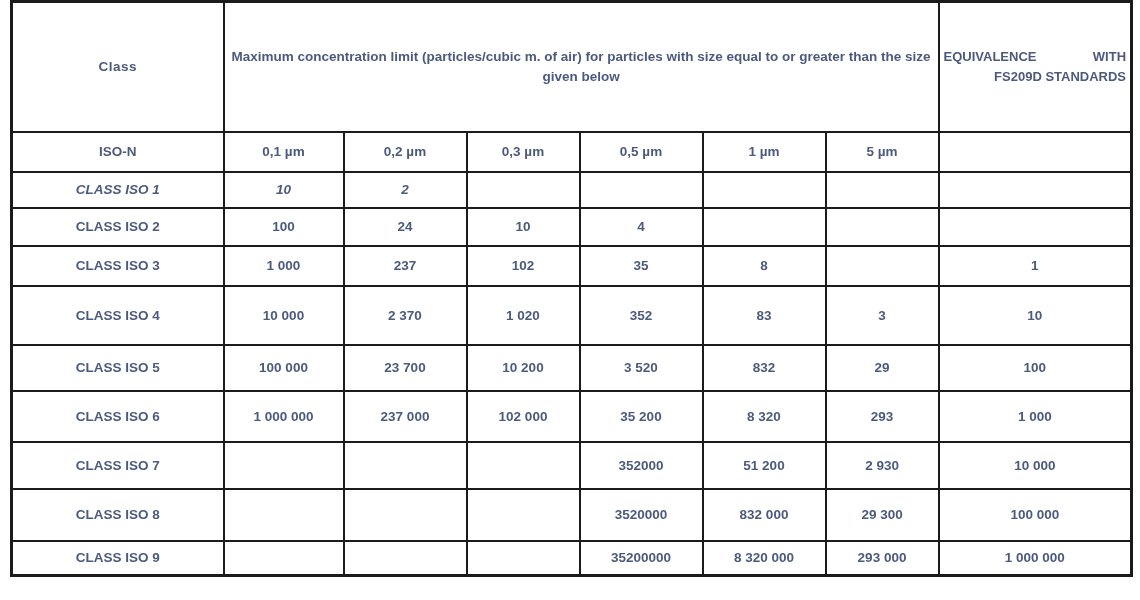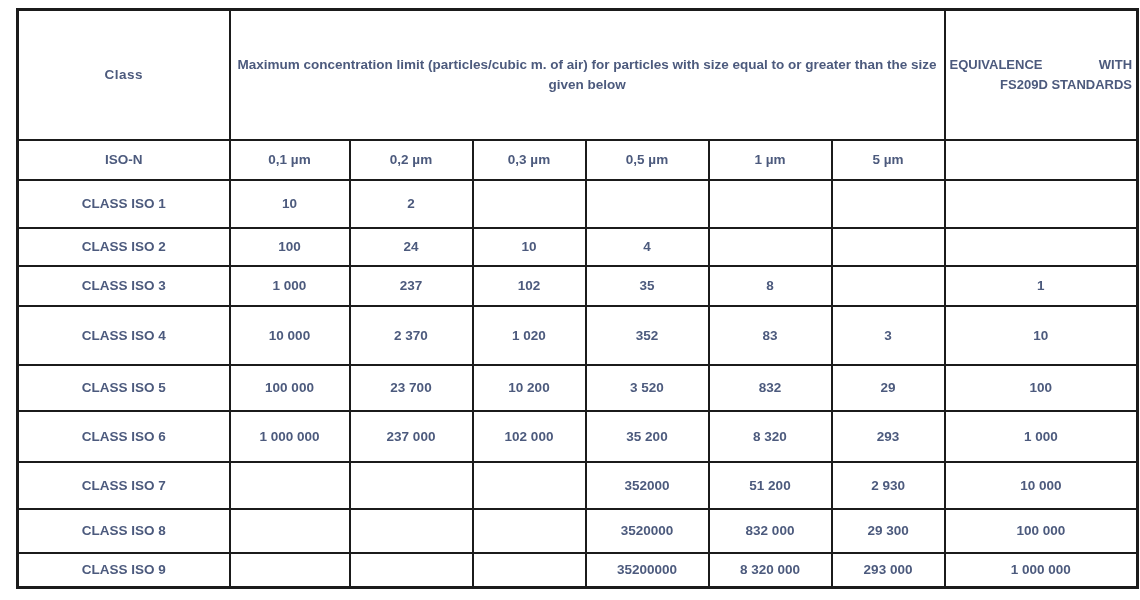--- a/index.html
+++ b/index.html
@@ -6,23 +6,22 @@
     margin: 0;
     padding: 0;
     background: #ffffff;
     width: 1140px;
     height: 600px;
     font-family: "Liberation Sans", "DejaVu Sans", sans-serif;
   }
   .sheet {
     position: absolute;
     left: 10px;
-    top: 8px;
+    top: 0;
     width: 1120px;
-    margin-left: 6px;
   }
   table.iso-table {
     width: 1120px;
     table-layout: fixed;
     border-collapse: collapse;
     color: #4c5a7d;
   }
   table.iso-table td {
     border: 2px solid #1b1b1b;
     vertical-align: middle;
@@ -55,28 +54,28 @@
     font-size: 13px;
     line-height: 1.55;
   }
   .equiv-line2 {
     text-align: right;
     font-size: 13px;
     line-height: 1.55;
   }
   tr.h-header   { height: 130px; }
   tr.h-ison     { height: 40px; }
-  tr.h-iso1     { height: 48px; }
+  tr.h-iso1     { height: 36px; font-style: italic; }
   tr.h-iso2     { height: 38px; }
   tr.h-iso3     { height: 40px; }
   tr.h-iso4     { height: 59px; }
   tr.h-iso5     { height: 46px; }
   tr.h-iso6     { height: 51px; }
   tr.h-iso7     { height: 47px; }
-  tr.h-iso8     { height: 44px; }
+  tr.h-iso8     { height: 52px; }
   tr.h-iso9     { height: 35px; }
 </style>
 </head>
 <body>
 
 <div class="sheet">
   <table class="iso-table">
     <colgroup>
       <col style="width:212px">
       <col style="width:120px">

